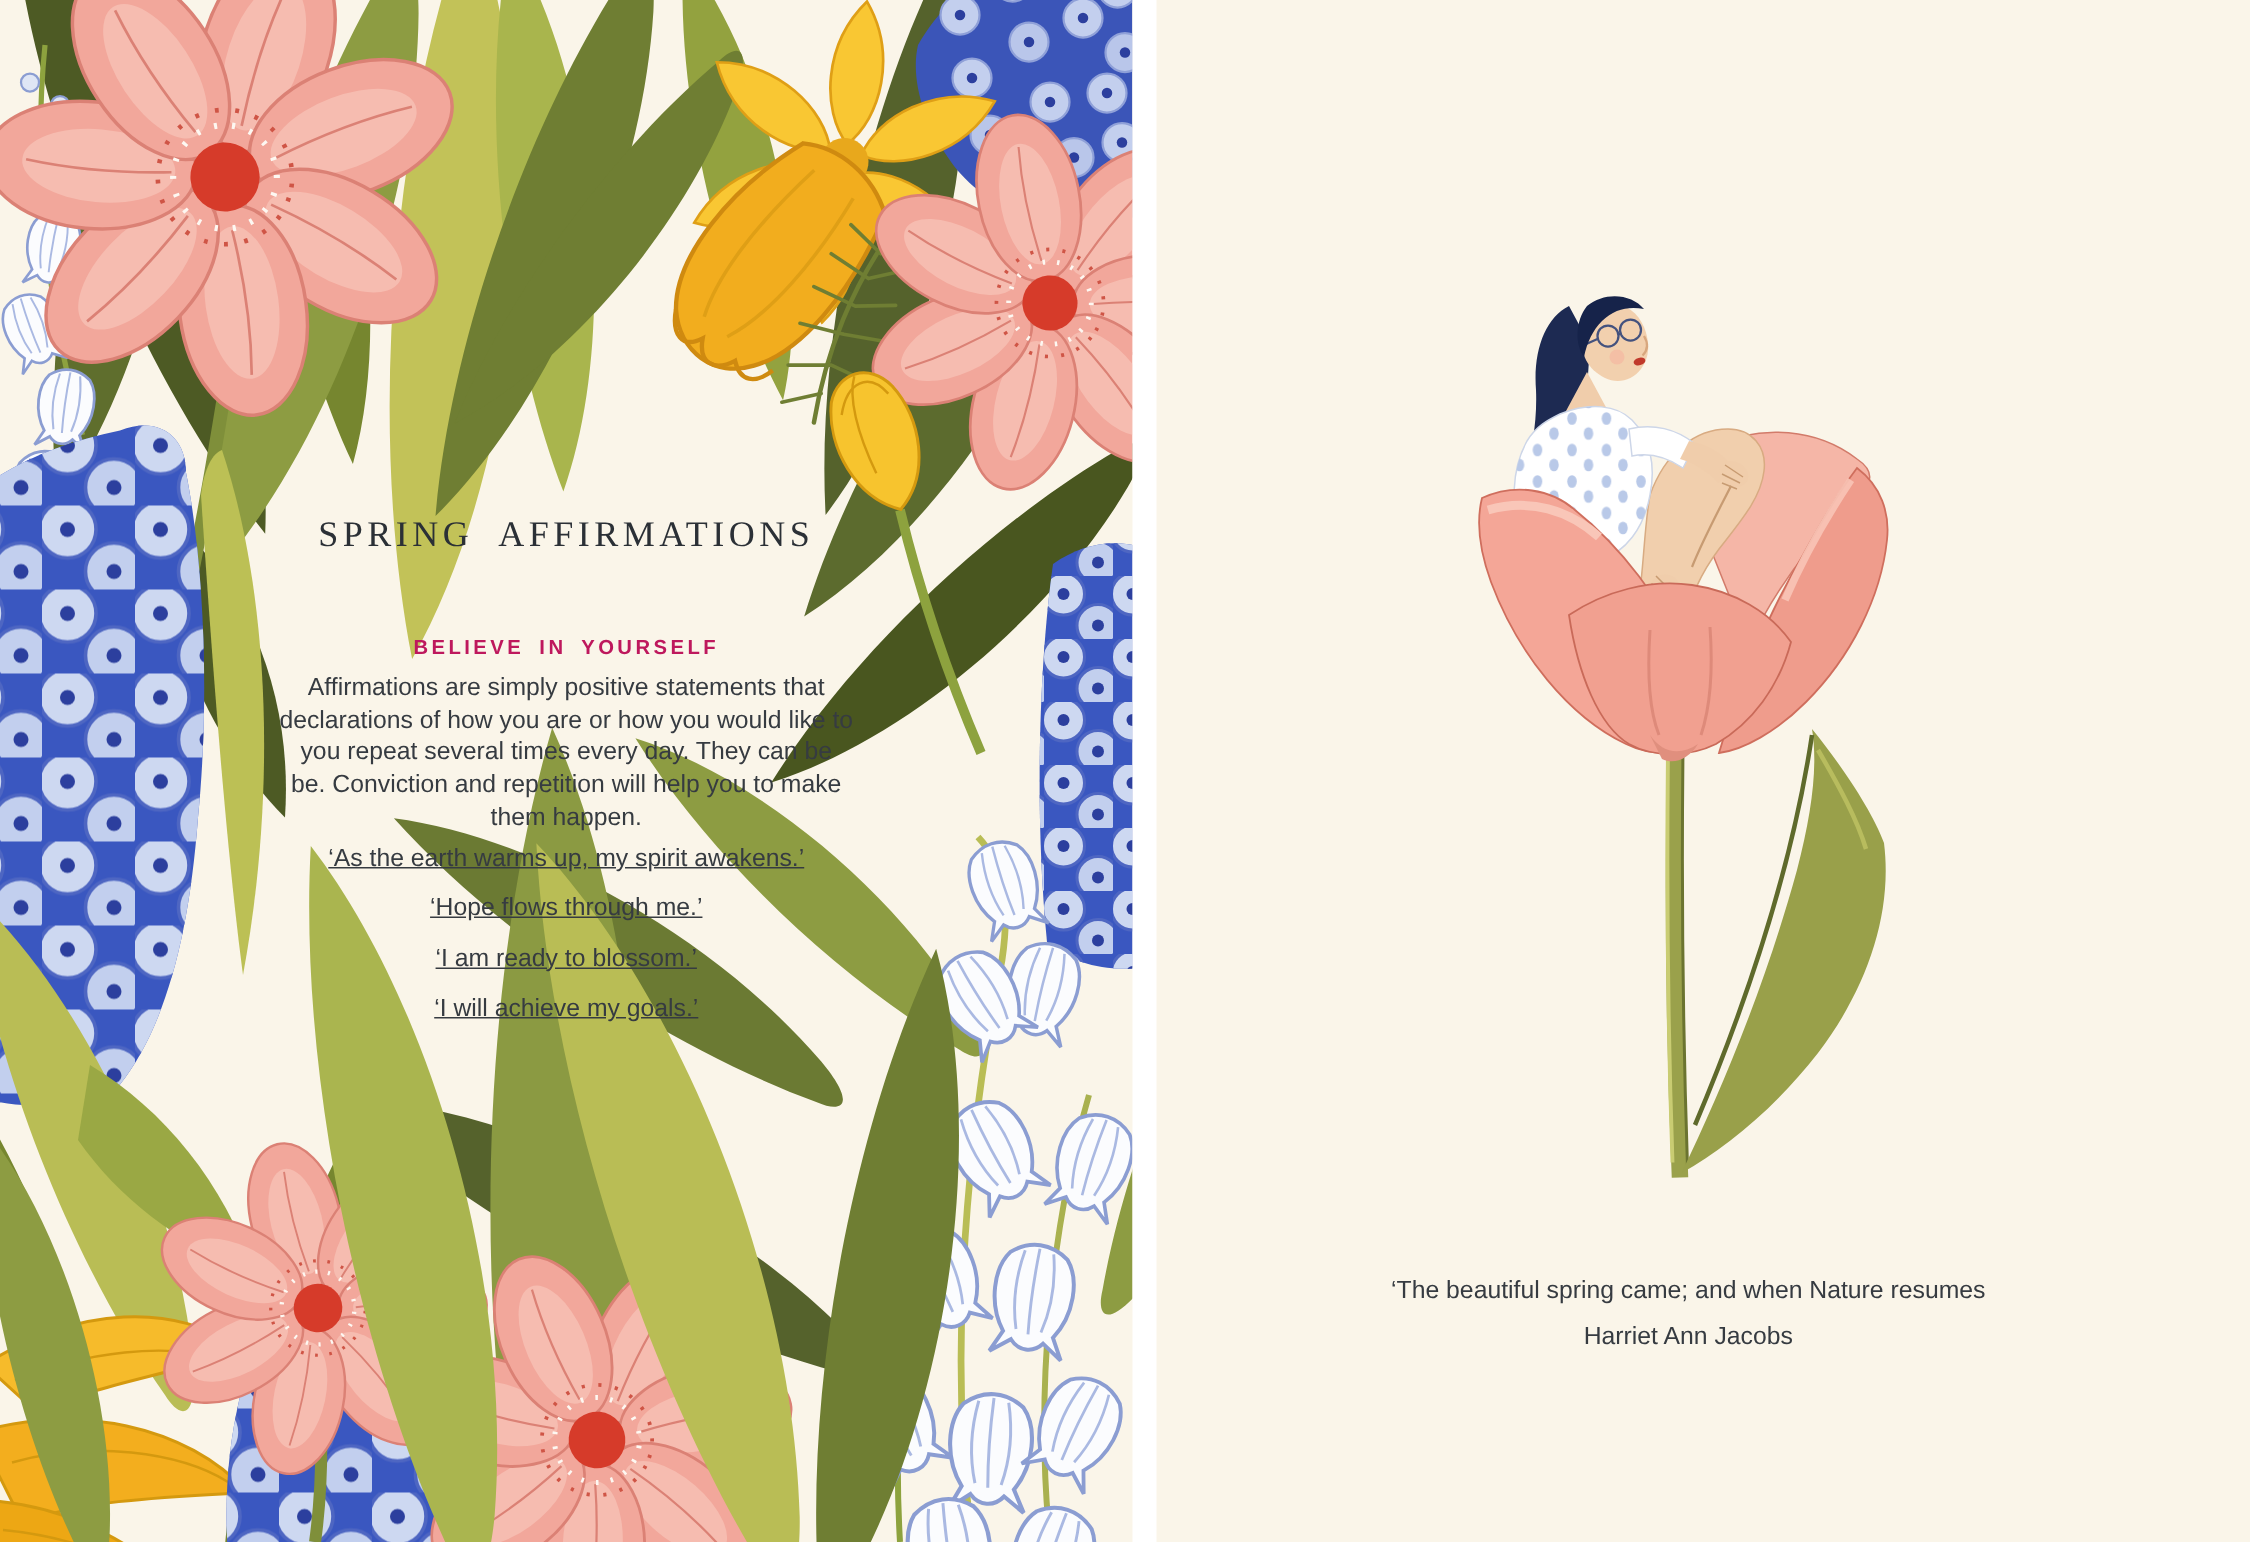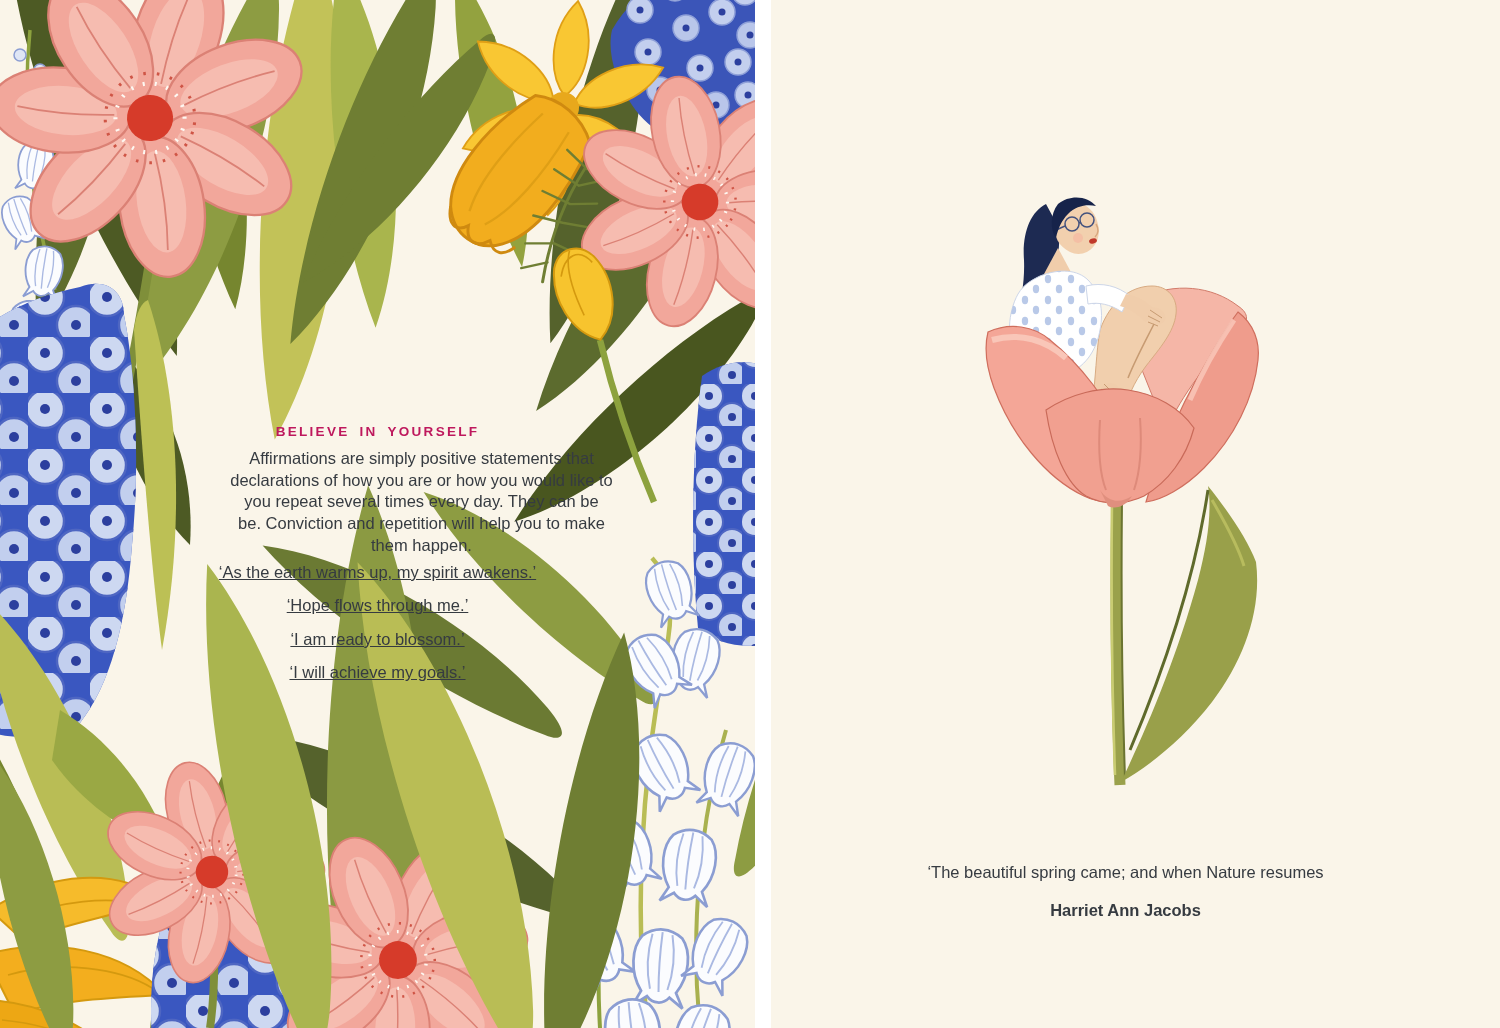--- a/index.html
+++ b/index.html
@@ -12,28 +12,28 @@
   .flora,.tulip-art{position:absolute;display:block;}
   .flora{left:0;top:0;}
   .tulip-art{left:179px;top:190px;}
 
   .page-title{position:absolute;top:328px;left:0;width:755px;text-align:center;
     font-family:"Liberation Serif",serif;font-weight:400;font-size:24px;line-height:1.1;
     letter-spacing:3px;word-spacing:9px;color:#2b3036;}
   .section-heading{position:absolute;top:413px;left:0;width:755px;text-align:center;
     font-size:13.5px;font-weight:bold;letter-spacing:2.3px;word-spacing:4px;color:#be185d;}
   .intro{position:absolute;top:448px;left:0;width:755px;text-align:center;
-    font-size:16.5px;line-height:21.7px;margin-left:44px;}
+    font-size:16.5px;line-height:21.7px;}
   .affirmations{position:absolute;top:562px;left:0;width:755px;text-align:center;
     font-size:16.5px;text-decoration:underline;}
   .affirmations p{margin:0 0 12.2px 0;line-height:21.2px;}
   .quote-block{position:absolute;top:845px;left:0;width:729px;text-align:center;
     transform:translateX(-10px);font-size:16.5px;line-height:22.3px;}
-  .quote-block .attr{margin-top:9px;font-weight:bold;font-size:16.5px;}
-  .quote-block p{margin:16px;}
+  .quote-block .attr{margin-top:9px;font-weight:normal;font-size:16.5px;}
+  .quote-block p{margin:4px;}
 </style>
 </head>
 <body>
 
 <div class="spread">
 
   <div class="page page-left">
 
     <svg class="flora" width="755" height="1028" viewBox="0 0 755 1028">
       <defs>
@@ -259,20 +259,21 @@
       <use href="#anem" transform="translate(398,960) rotate(28) scale(1.05)"></use>
 
       <g>
         <use href="#lf" transform="translate(300,1035) scale(2.4) rotate(-10)" fill="#aab54f"></use>
         <use href="#lf" transform="translate(505,1040) scale(2.5) rotate(-16)" fill="#b9bd55"></use>
         <use href="#lf" transform="translate(545,1045) scale(2.1) rotate(12)" fill="#6f7e33"></use>
         <use href="#lf" transform="translate(55,1040) scale(1.5) rotate(-12)" fill="#8d9c42"></use>
       </g>
     </svg>
 
+    <h1 class="page-title">SPRING AFFIRMATIONS</h1>
     <h2 class="section-heading">BELIEVE IN YOURSELF</h2>
 
     <div class="intro">
       <div>Affirmations are simply positive statements that</div>
       <div>declarations of how you are or how you would like to</div>
       <div>you repeat several times every day. They can be</div>
       <div>be. Conviction and repetition will help you to make</div>
       <div>them happen.</div>
     </div>
 

